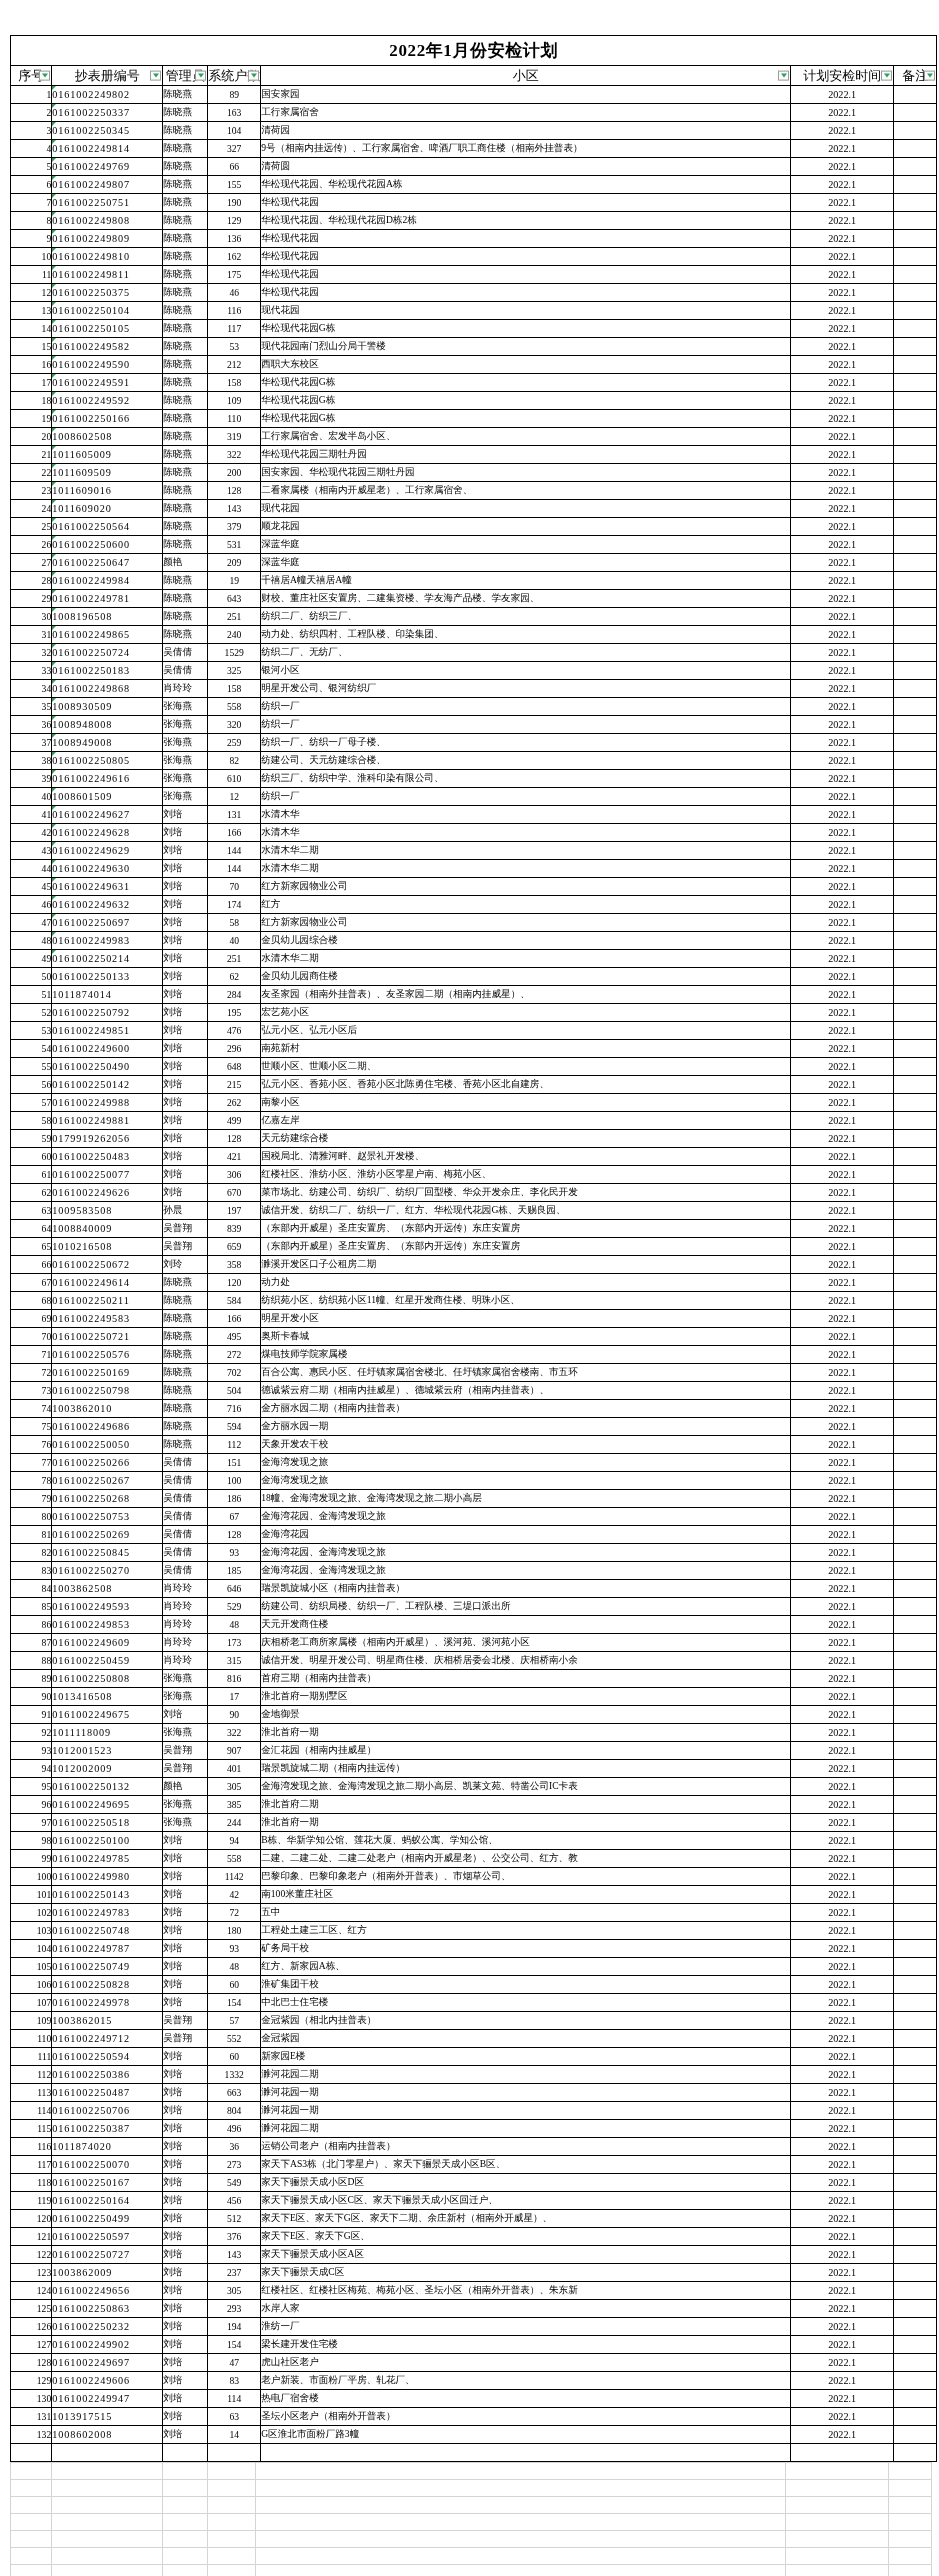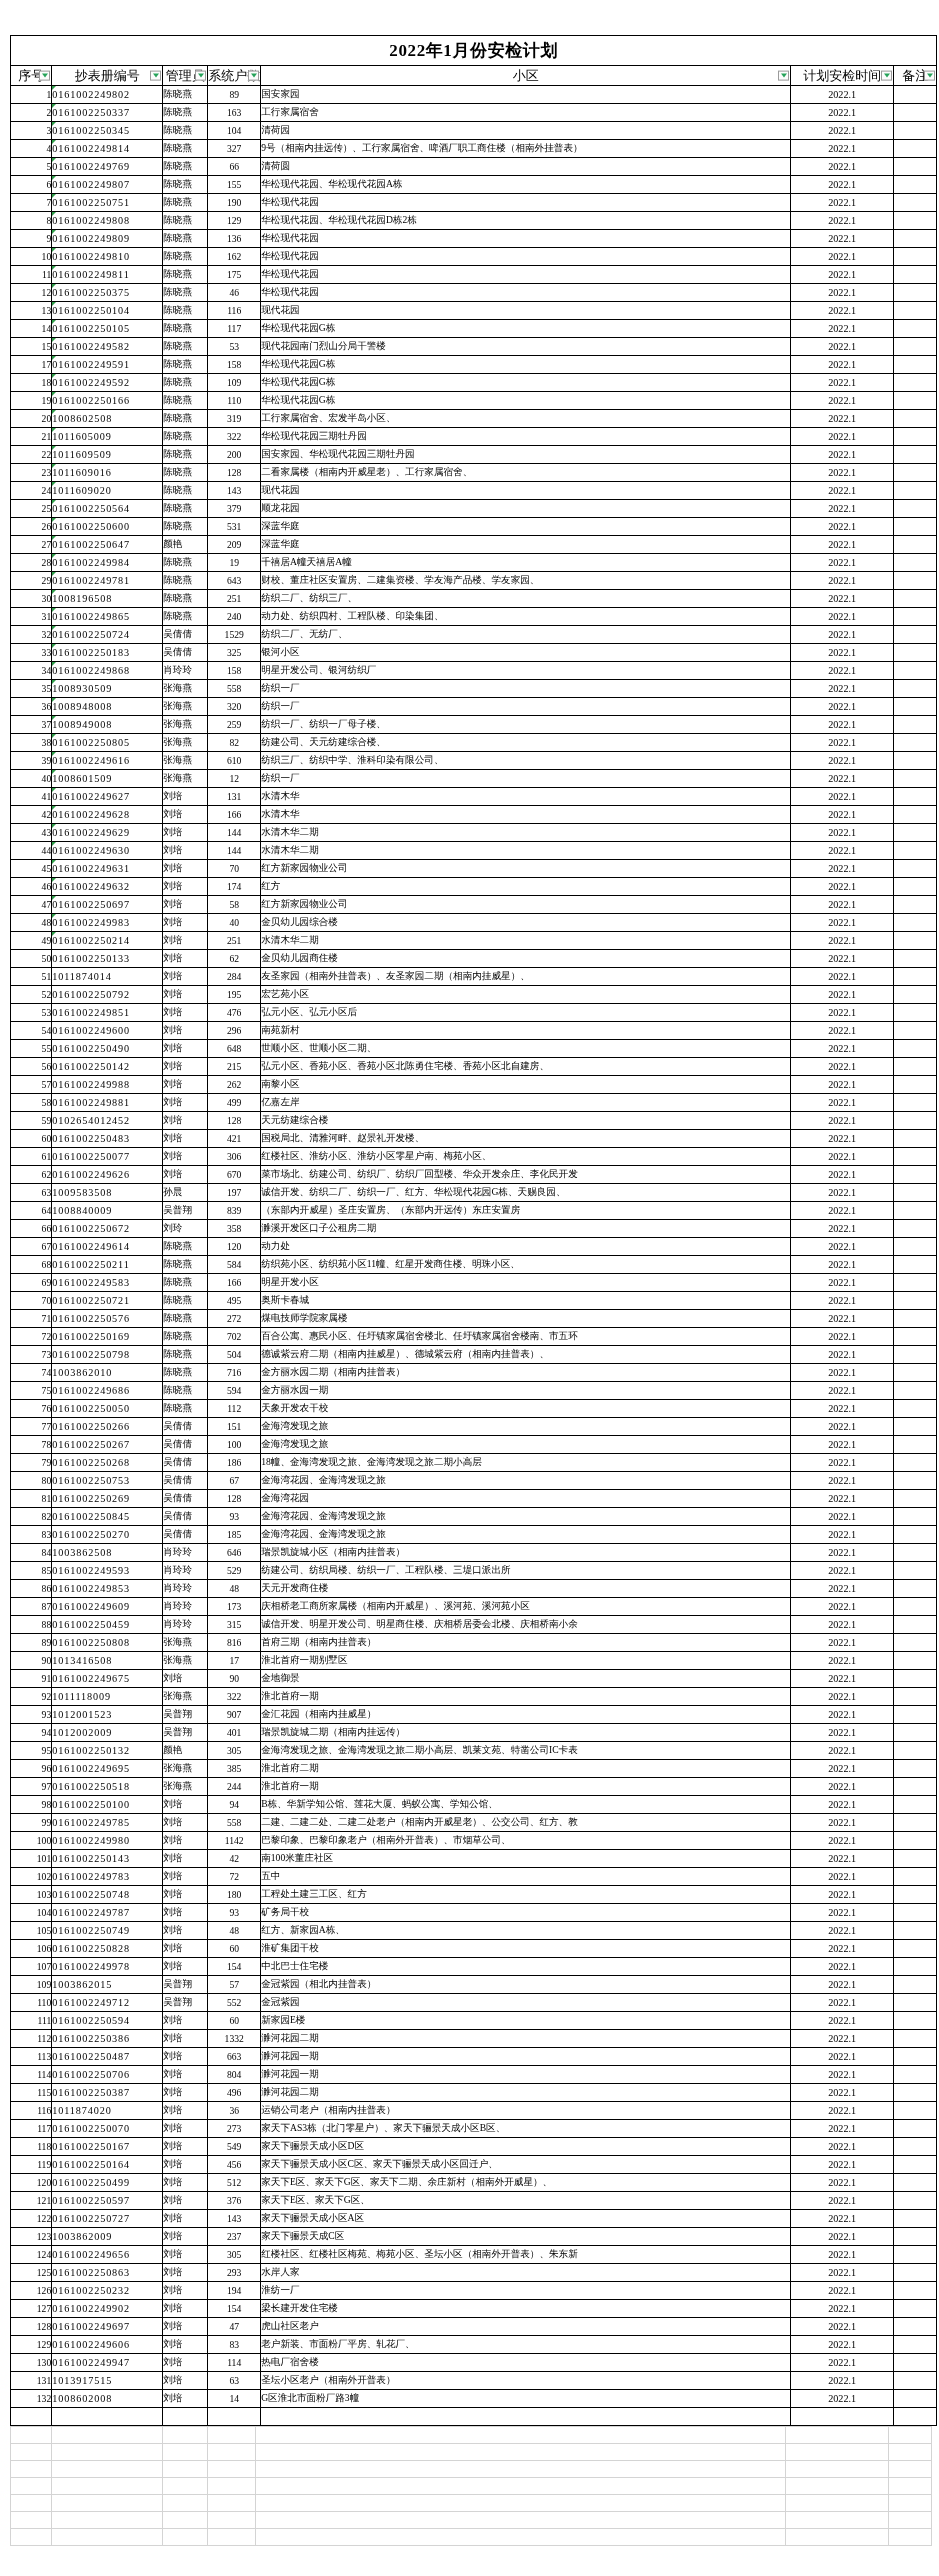--- a/index.html
+++ b/index.html
@@ -197,20 +197,29 @@
         <tr>
           <td class="dc c0">15</td>
           <td class="dc c1"><span class="corner"></span>0161002249582</td>
           <td class="dc c2">陈晓燕</td>
           <td class="dc c3">53</td>
           <td class="dc c4">现代花园南门烈山分局干警楼</td>
           <td class="dc c5">2022.1</td>
           <td class="dc c6"></td>
         </tr>
         <tr>
+          <td class="dc c0">16</td>
+          <td class="dc c1"><span class="corner"></span>0161002249590</td>
+          <td class="dc c2">陈晓燕</td>
+          <td class="dc c3">212</td>
+          <td class="dc c4">西职大东校区</td>
+          <td class="dc c5">2022.1</td>
+          <td class="dc c6"></td>
+        </tr>
+        <tr>
           <td class="dc c0">17</td>
           <td class="dc c1"><span class="corner"></span>0161002249591</td>
           <td class="dc c2">陈晓燕</td>
           <td class="dc c3">158</td>
           <td class="dc c4">华松现代花园G栋</td>
           <td class="dc c5">2022.1</td>
           <td class="dc c6"></td>
         </tr>
         <tr>
           <td class="dc c0">18</td>
@@ -576,21 +585,21 @@
           <td class="dc c0">58</td>
           <td class="dc c1">0161002249881</td>
           <td class="dc c2">刘培</td>
           <td class="dc c3">499</td>
           <td class="dc c4">亿嘉左岸</td>
           <td class="dc c5">2022.1</td>
           <td class="dc c6"></td>
         </tr>
         <tr>
           <td class="dc c0">59</td>
-          <td class="dc c1">0102654012452</td>
+          <td class="dc c1">0179919262056</td>
           <td class="dc c2">刘培</td>
           <td class="dc c3">128</td>
           <td class="dc c4">天元纺建综合楼</td>
           <td class="dc c5">2022.1</td>
           <td class="dc c6"></td>
         </tr>
         <tr>
           <td class="dc c0">60</td>
           <td class="dc c1">0161002250483</td>
           <td class="dc c2">刘培</td>
@@ -624,20 +633,29 @@
           <td class="dc c3">197</td>
           <td class="dc c4">诚信开发、纺织二厂、纺织一厂、红方、华松现代花园G栋、天赐良园、</td>
           <td class="dc c5">2022.1</td>
           <td class="dc c6"></td>
         </tr>
         <tr>
           <td class="dc c0">64</td>
           <td class="dc c1">1008840009</td>
           <td class="dc c2">吴普翔</td>
           <td class="dc c3">839</td>
+          <td class="dc c4">（东部内开威星）圣庄安置房、（东部内开远传）东庄安置房</td>
+          <td class="dc c5">2022.1</td>
+          <td class="dc c6"></td>
+        </tr>
+        <tr>
+          <td class="dc c0">65</td>
+          <td class="dc c1">1010216508</td>
+          <td class="dc c2">吴普翔</td>
+          <td class="dc c3">659</td>
           <td class="dc c4">（东部内开威星）圣庄安置房、（东部内开远传）东庄安置房</td>
           <td class="dc c5">2022.1</td>
           <td class="dc c6"></td>
         </tr>
         <tr>
           <td class="dc c0">66</td>
           <td class="dc c1">0161002250672</td>
           <td class="dc c2">刘玲</td>
           <td class="dc c3">358</td>
           <td class="dc c4">濉溪开发区口子公租房二期</td>

